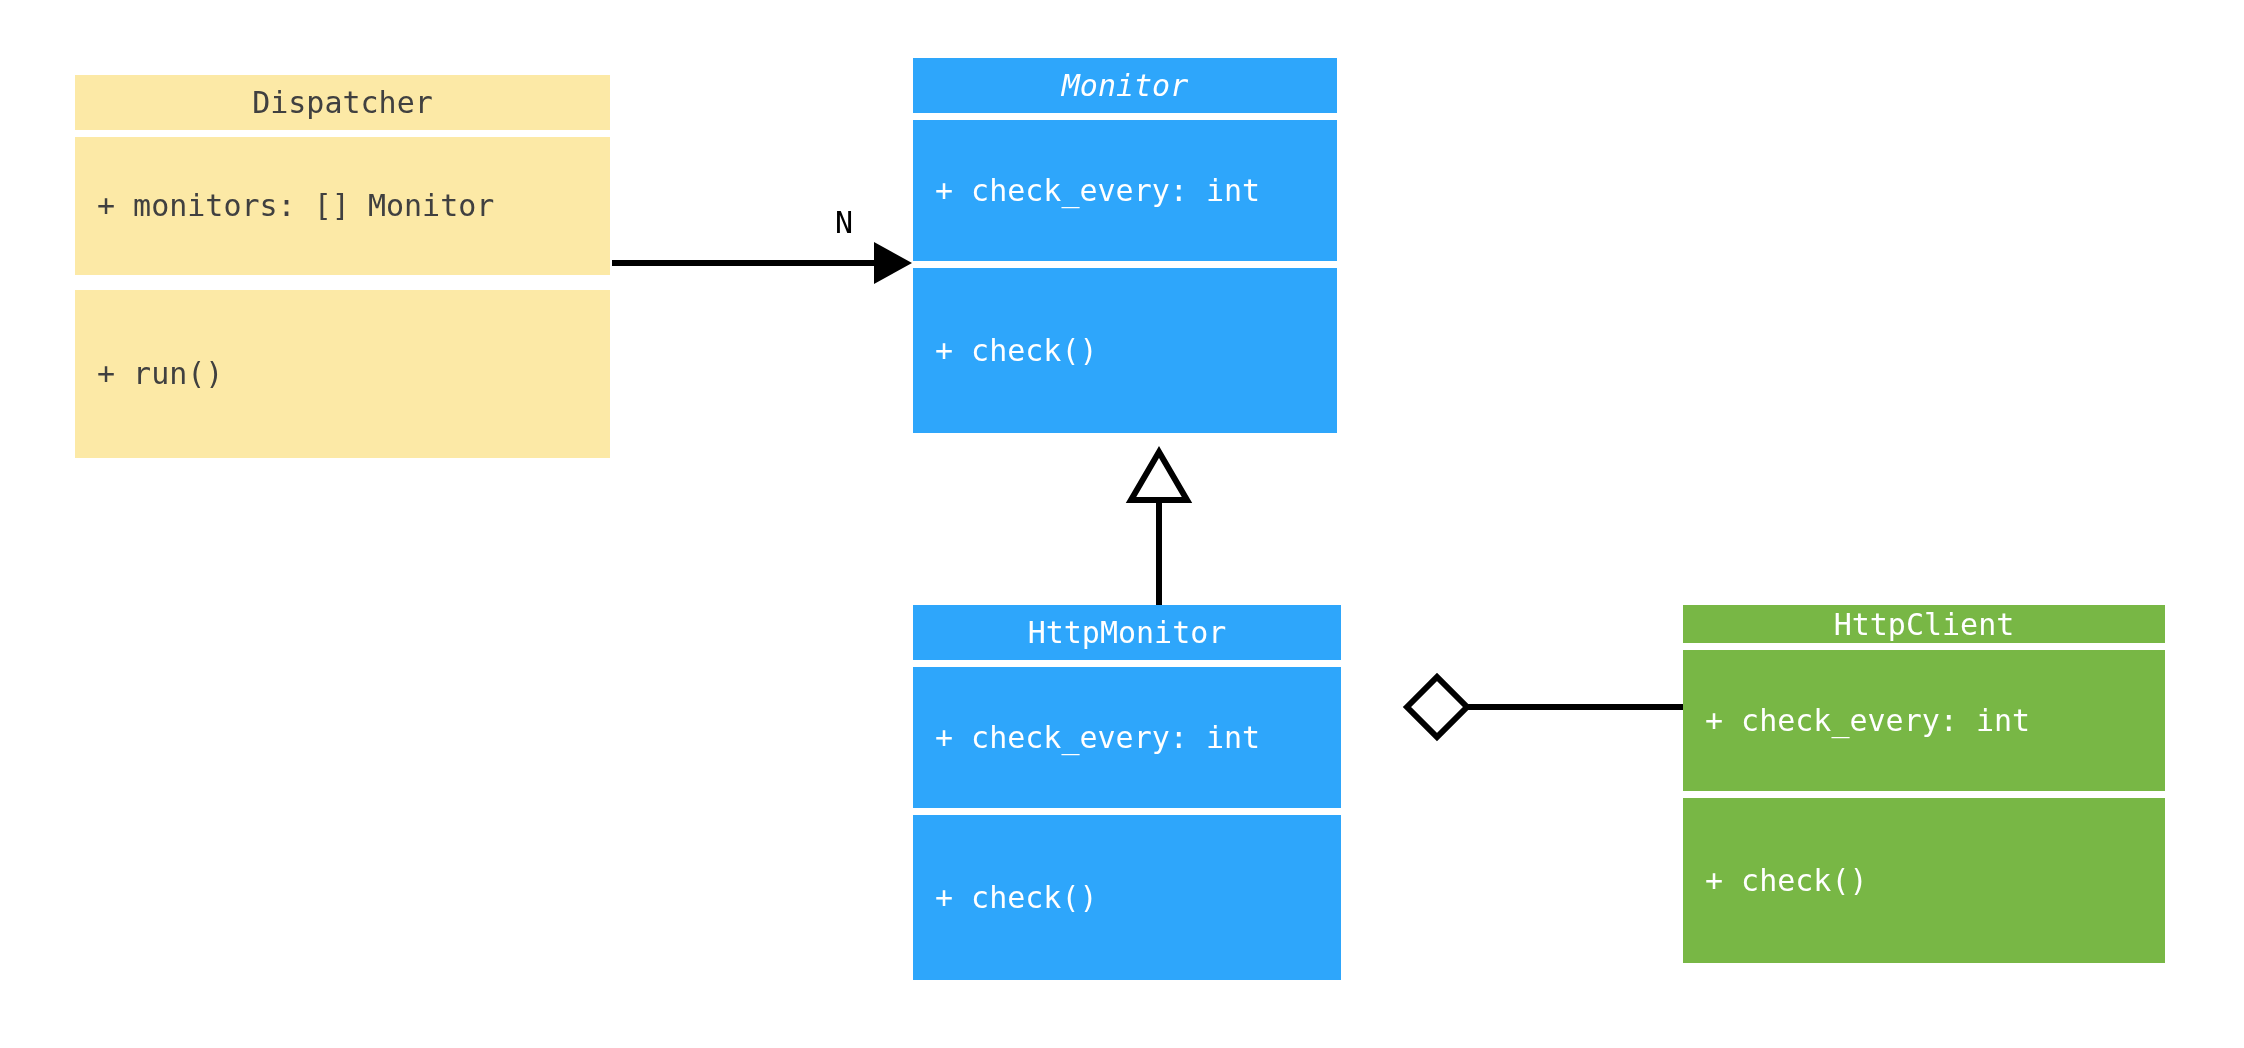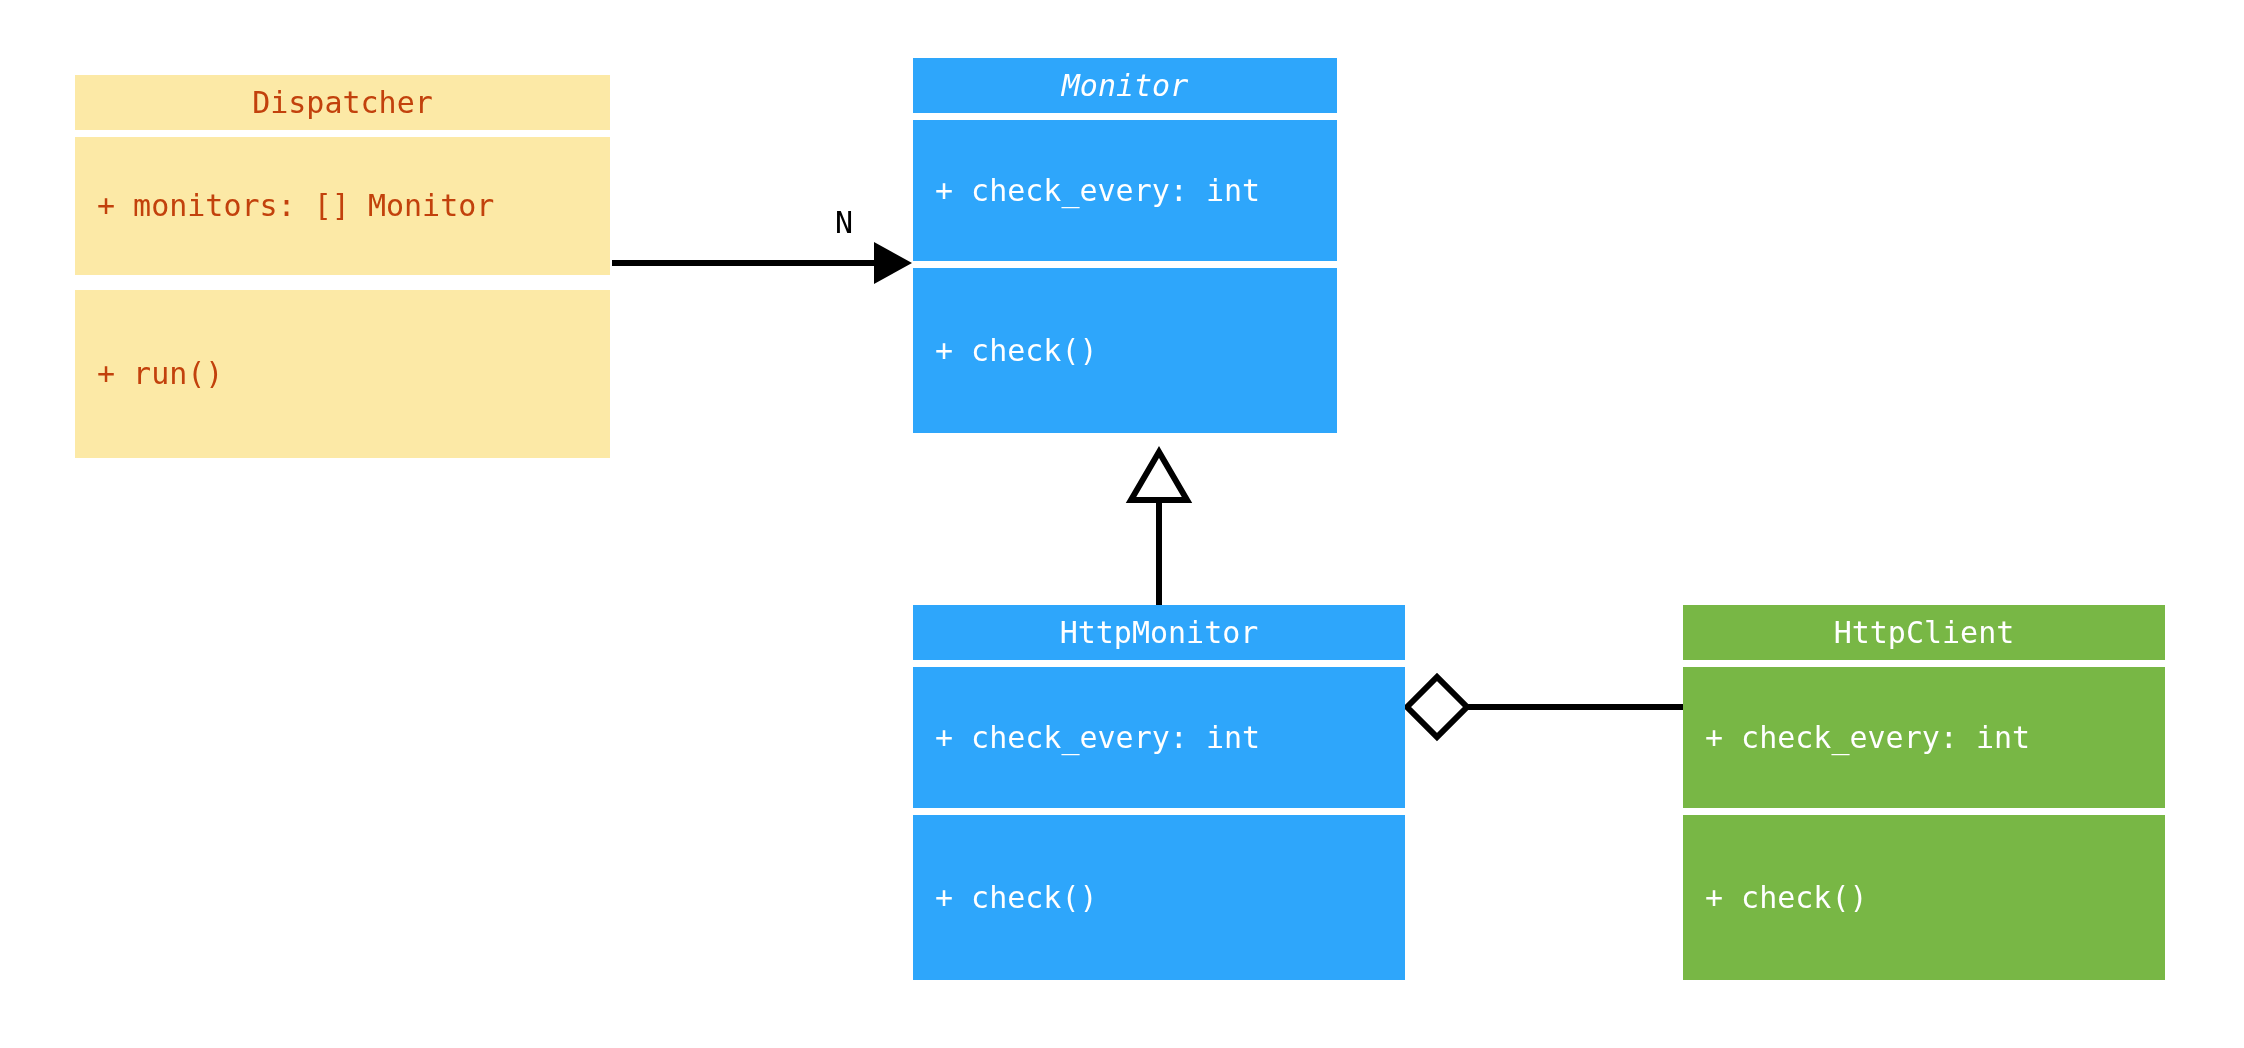--- a/index.html
+++ b/index.html
@@ -51,21 +51,21 @@
     line-height: 1.18;
     white-space: pre;
   }
   .uml-member {
     white-space: pre;
   }
 
   
   .theme-yellow .uml-row { background: #fce9a6; }
   .theme-yellow .uml-title,
-  .theme-yellow .uml-compartment { color: #c2410c; }
+  .theme-yellow .uml-compartment { color: #404040; }
 
   .theme-blue .uml-row { background: #2ea6fb; }
   .theme-blue .uml-title,
   .theme-blue .uml-compartment { color: #ffffff; }
 
   .theme-green .uml-row { background: #78b745; }
   .theme-green .uml-title,
   .theme-green .uml-compartment { color: #ffffff; }
 
   
@@ -124,32 +124,32 @@
   <div class="uml-class theme-blue" style="left:913px; top:58px; width:424px;">
     <div class="uml-row uml-title abstract" style="height:55px;">Monitor</div>
     <div class="uml-row uml-compartment" style="height:141px;">
       <div class="uml-member">+ check_every: int</div>
     </div>
     <div class="uml-row uml-compartment" style="height:165px;">
       <div class="uml-member">+ check()</div>
     </div>
   </div>
 
-  <div class="uml-class theme-blue" style="left:913px; top:605px; width:492px;">
+  <div class="uml-class theme-blue" style="left:913px; top:605px; width:428px;">
     <div class="uml-row uml-title" style="height:55px;">HttpMonitor</div>
     <div class="uml-row uml-compartment" style="height:141px;">
       <div class="uml-member">+ check_every: int</div>
     </div>
     <div class="uml-row uml-compartment" style="height:165px;">
       <div class="uml-member">+ check()</div>
     </div>
   </div>
 
   <div class="uml-class theme-green" style="left:1683px; top:605px; width:482px;">
-    <div class="uml-row uml-title" style="height:55px;">HttpClient</div>
+    <div class="uml-row uml-title" style="height:38px;">HttpClient</div>
     <div class="uml-row uml-compartment" style="height:141px;">
       <div class="uml-member">+ check_every: int</div>
     </div>
     <div class="uml-row uml-compartment" style="height:165px;">
       <div class="uml-member">+ check()</div>
     </div>
   </div>
 
 </div>
 

